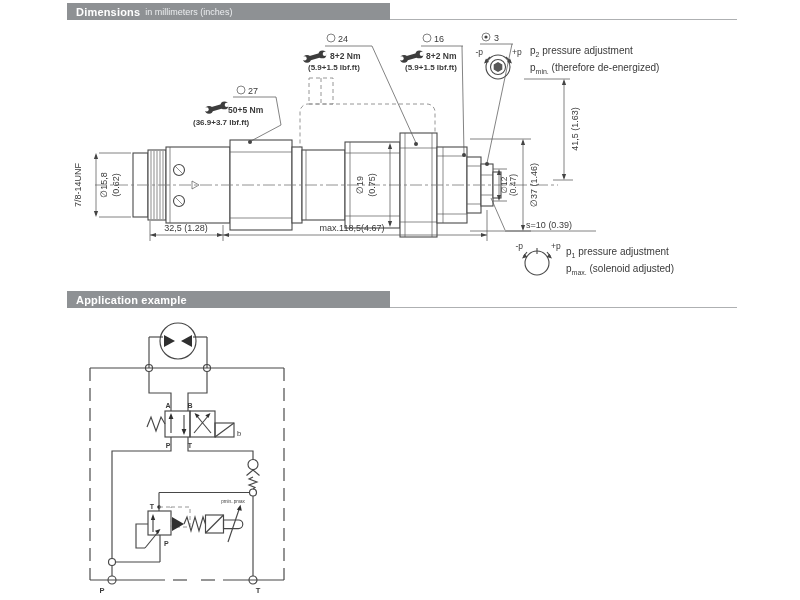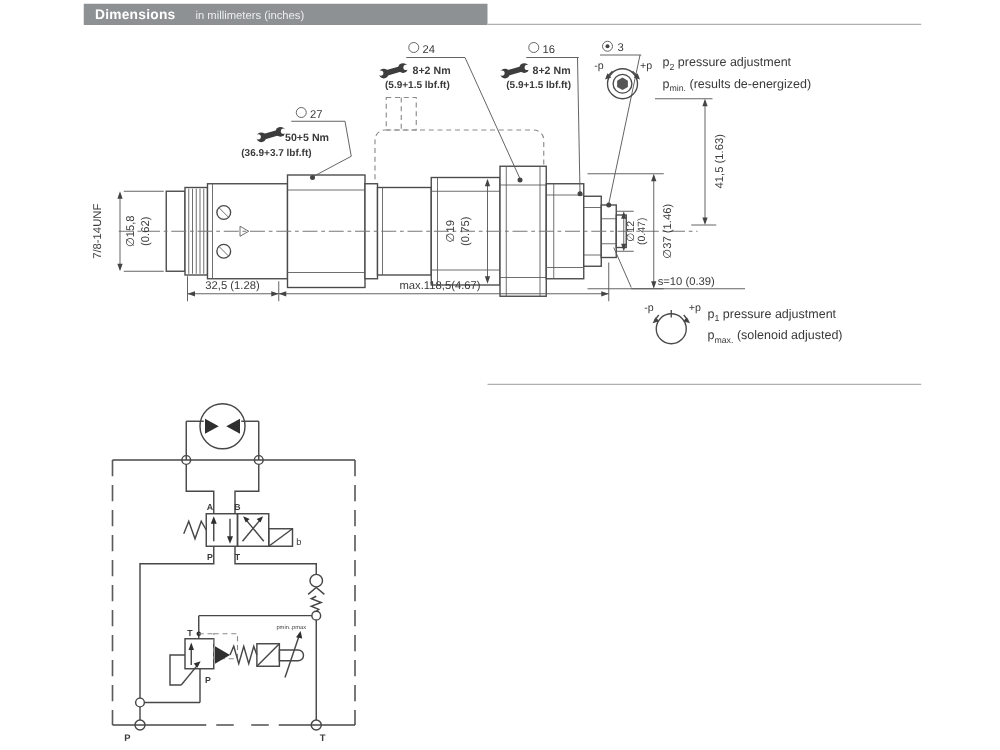--- a/index.html
+++ b/index.html
@@ -1,21 +1,21 @@
 <!DOCTYPE html>
 <html><head>
 <meta charset="utf-8">
 <style>
   html,body{margin:0;padding:0;background:#fff;}
   .page{position:relative;width:800px;height:600px;background:#ffffff;overflow:hidden;
         font-family:"Liberation Sans","DejaVu Sans",sans-serif;color:#3a3a3a;}
   .secbar{position:absolute;left:67px;width:323px;height:17px;background:#8e9194;
           color:#fff;display:flex;align-items:center;padding-left:9px;box-sizing:border-box;}
   .secbar .t{font-size:11px;font-weight:bold;letter-spacing:.2px;}
-  .secbar .s{font-size:9px;color:#eceef0;margin-left:16px;font-weight:normal;}
+  .secbar .s{font-size:9px;color:#eceef0;margin-left:5px;font-weight:normal;}
   .secline{position:absolute;left:390px;width:347px;height:1px;background:#aeb0b2;}
   svg{position:absolute;left:0;}
   .cap{position:absolute;font-size:10px;line-height:12.5px;color:#3a3a3a;white-space:nowrap;}
   .cap sub{font-size:7px;}
   .apptext{position:absolute;left:363px;top:318px;width:402px;font-size:10.8px;
            line-height:13.4px;color:#383838;}
   .apptext .para{margin:0 0 13px 0;}
   text{fill:#3a3a3a;font-family:"Liberation Sans","DejaVu Sans",sans-serif;}
   .ol{stroke:#4a4a4a;stroke-width:1.1;fill:#fff;}
   .ln{stroke:#4a4a4a;stroke-width:1.1;fill:none;}
@@ -230,28 +230,31 @@
       <polygon class="arr" points="522,258.5 524.5,253.8 527.5,257"></polygon>
       <line class="ln" x1="547" y1="252" x2="550.5" y2="256.5" stroke-width=".9"></line>
       <polygon class="arr" points="552,258.5 549.5,253.8 546.5,257"></polygon>
       <text font-size="8.5" text-anchor="end" x="523" y="249">-p</text>
       <text font-size="8.5" x="551" y="249">+p</text>
     </g>
   </svg>
 
   <div class="cap" style="left:530px;top:45px;">
     <div><span>p</span><sub>2</sub><span> pressure adjustment</span></div>
-    <div><span>p</span><sub>min.</sub><span> (results de-energized)</span></div>
+    <div><span>p</span><sub>min.</sub><span> (therefore de-energized)</span></div>
   </div>
 
   <div class="cap" style="left:566px;top:246px;">
     <div><span>p</span><sub>1</sub><span> pressure adjustment</span></div>
     <div><span>p</span><sub>max.</sub><span> (solenoid adjusted)</span></div>
   </div>
 
+  <div class="secbar" style="top:291px;">
+    <span class="t">Application example</span>
+  </div>
   <div class="secline" style="top:307px;"></div>
 
   <svg style="top:300px;" width="800" height="300" viewBox="0 300 800 300">
 
     <g>
       <line class="bnd" x1="90" y1="368" x2="90" y2="580"></line>
       <line class="bnd" x1="284" y1="368" x2="284" y2="580"></line>
       <line class="cln" x1="90" y1="580" x2="165" y2="580"></line>
       <line class="cln" x1="173" y1="580" x2="187" y2="580"></line>
       <line class="cln" x1="201" y1="580" x2="215" y2="580"></line>

